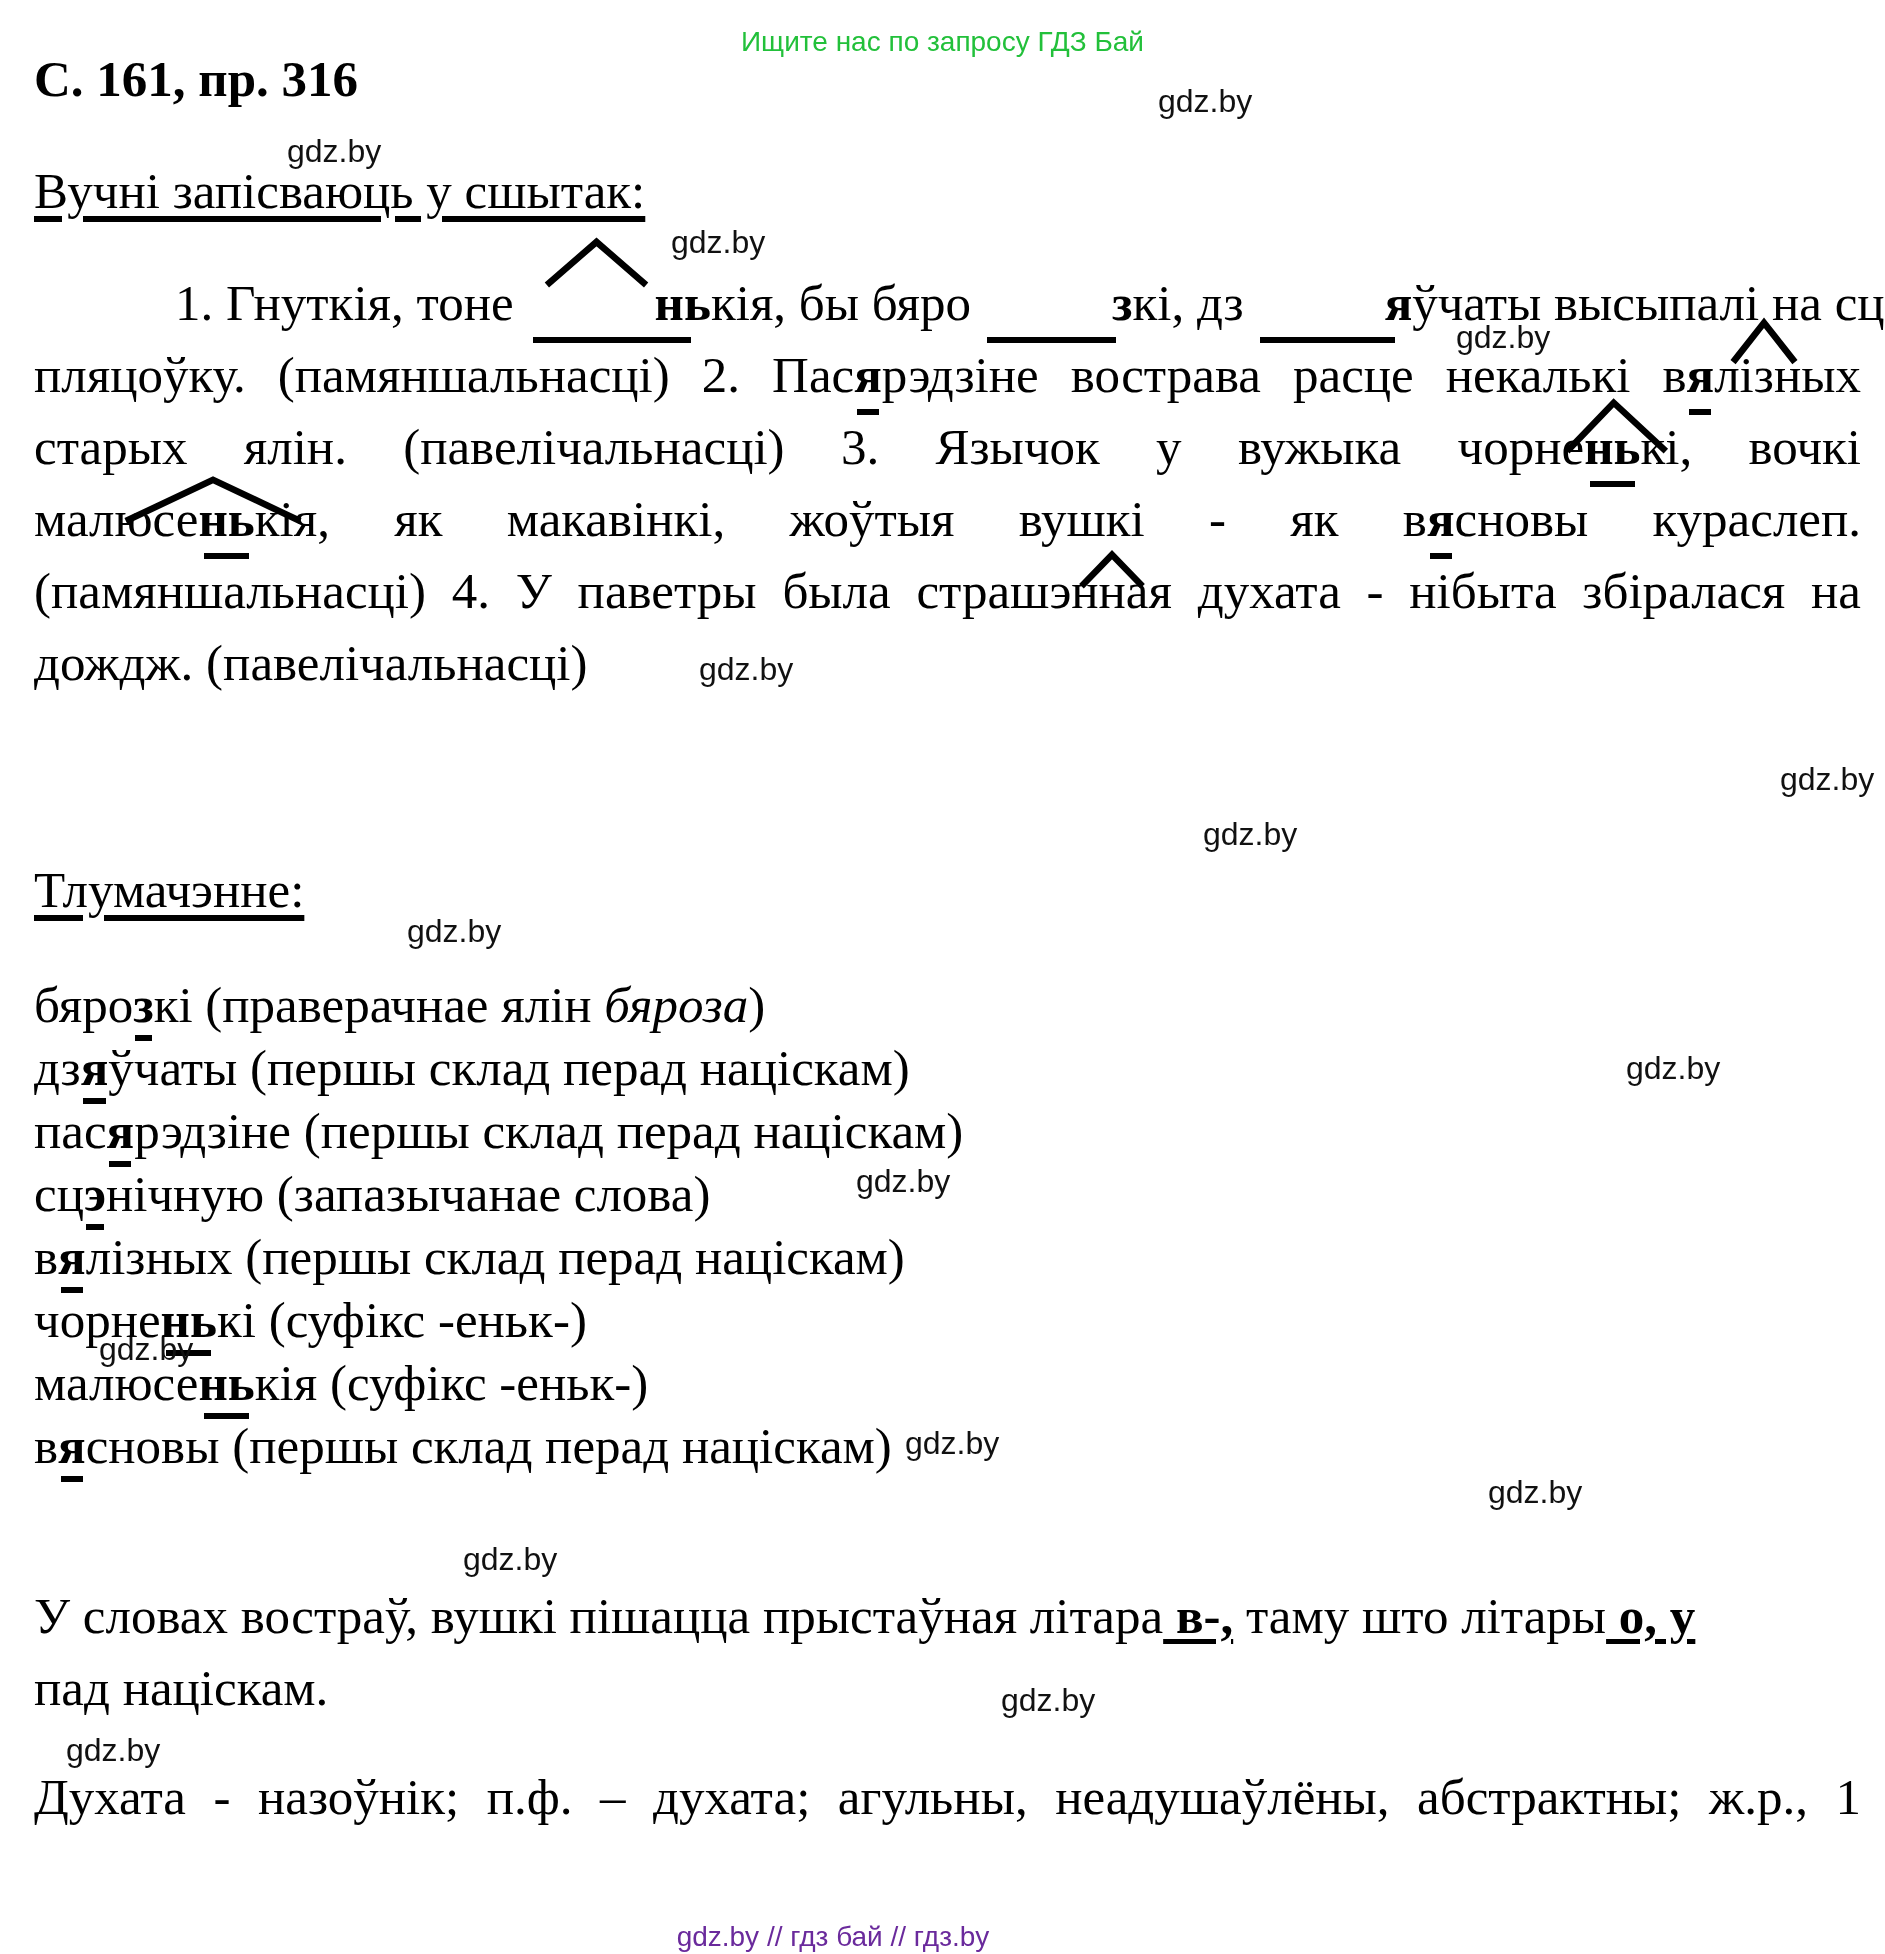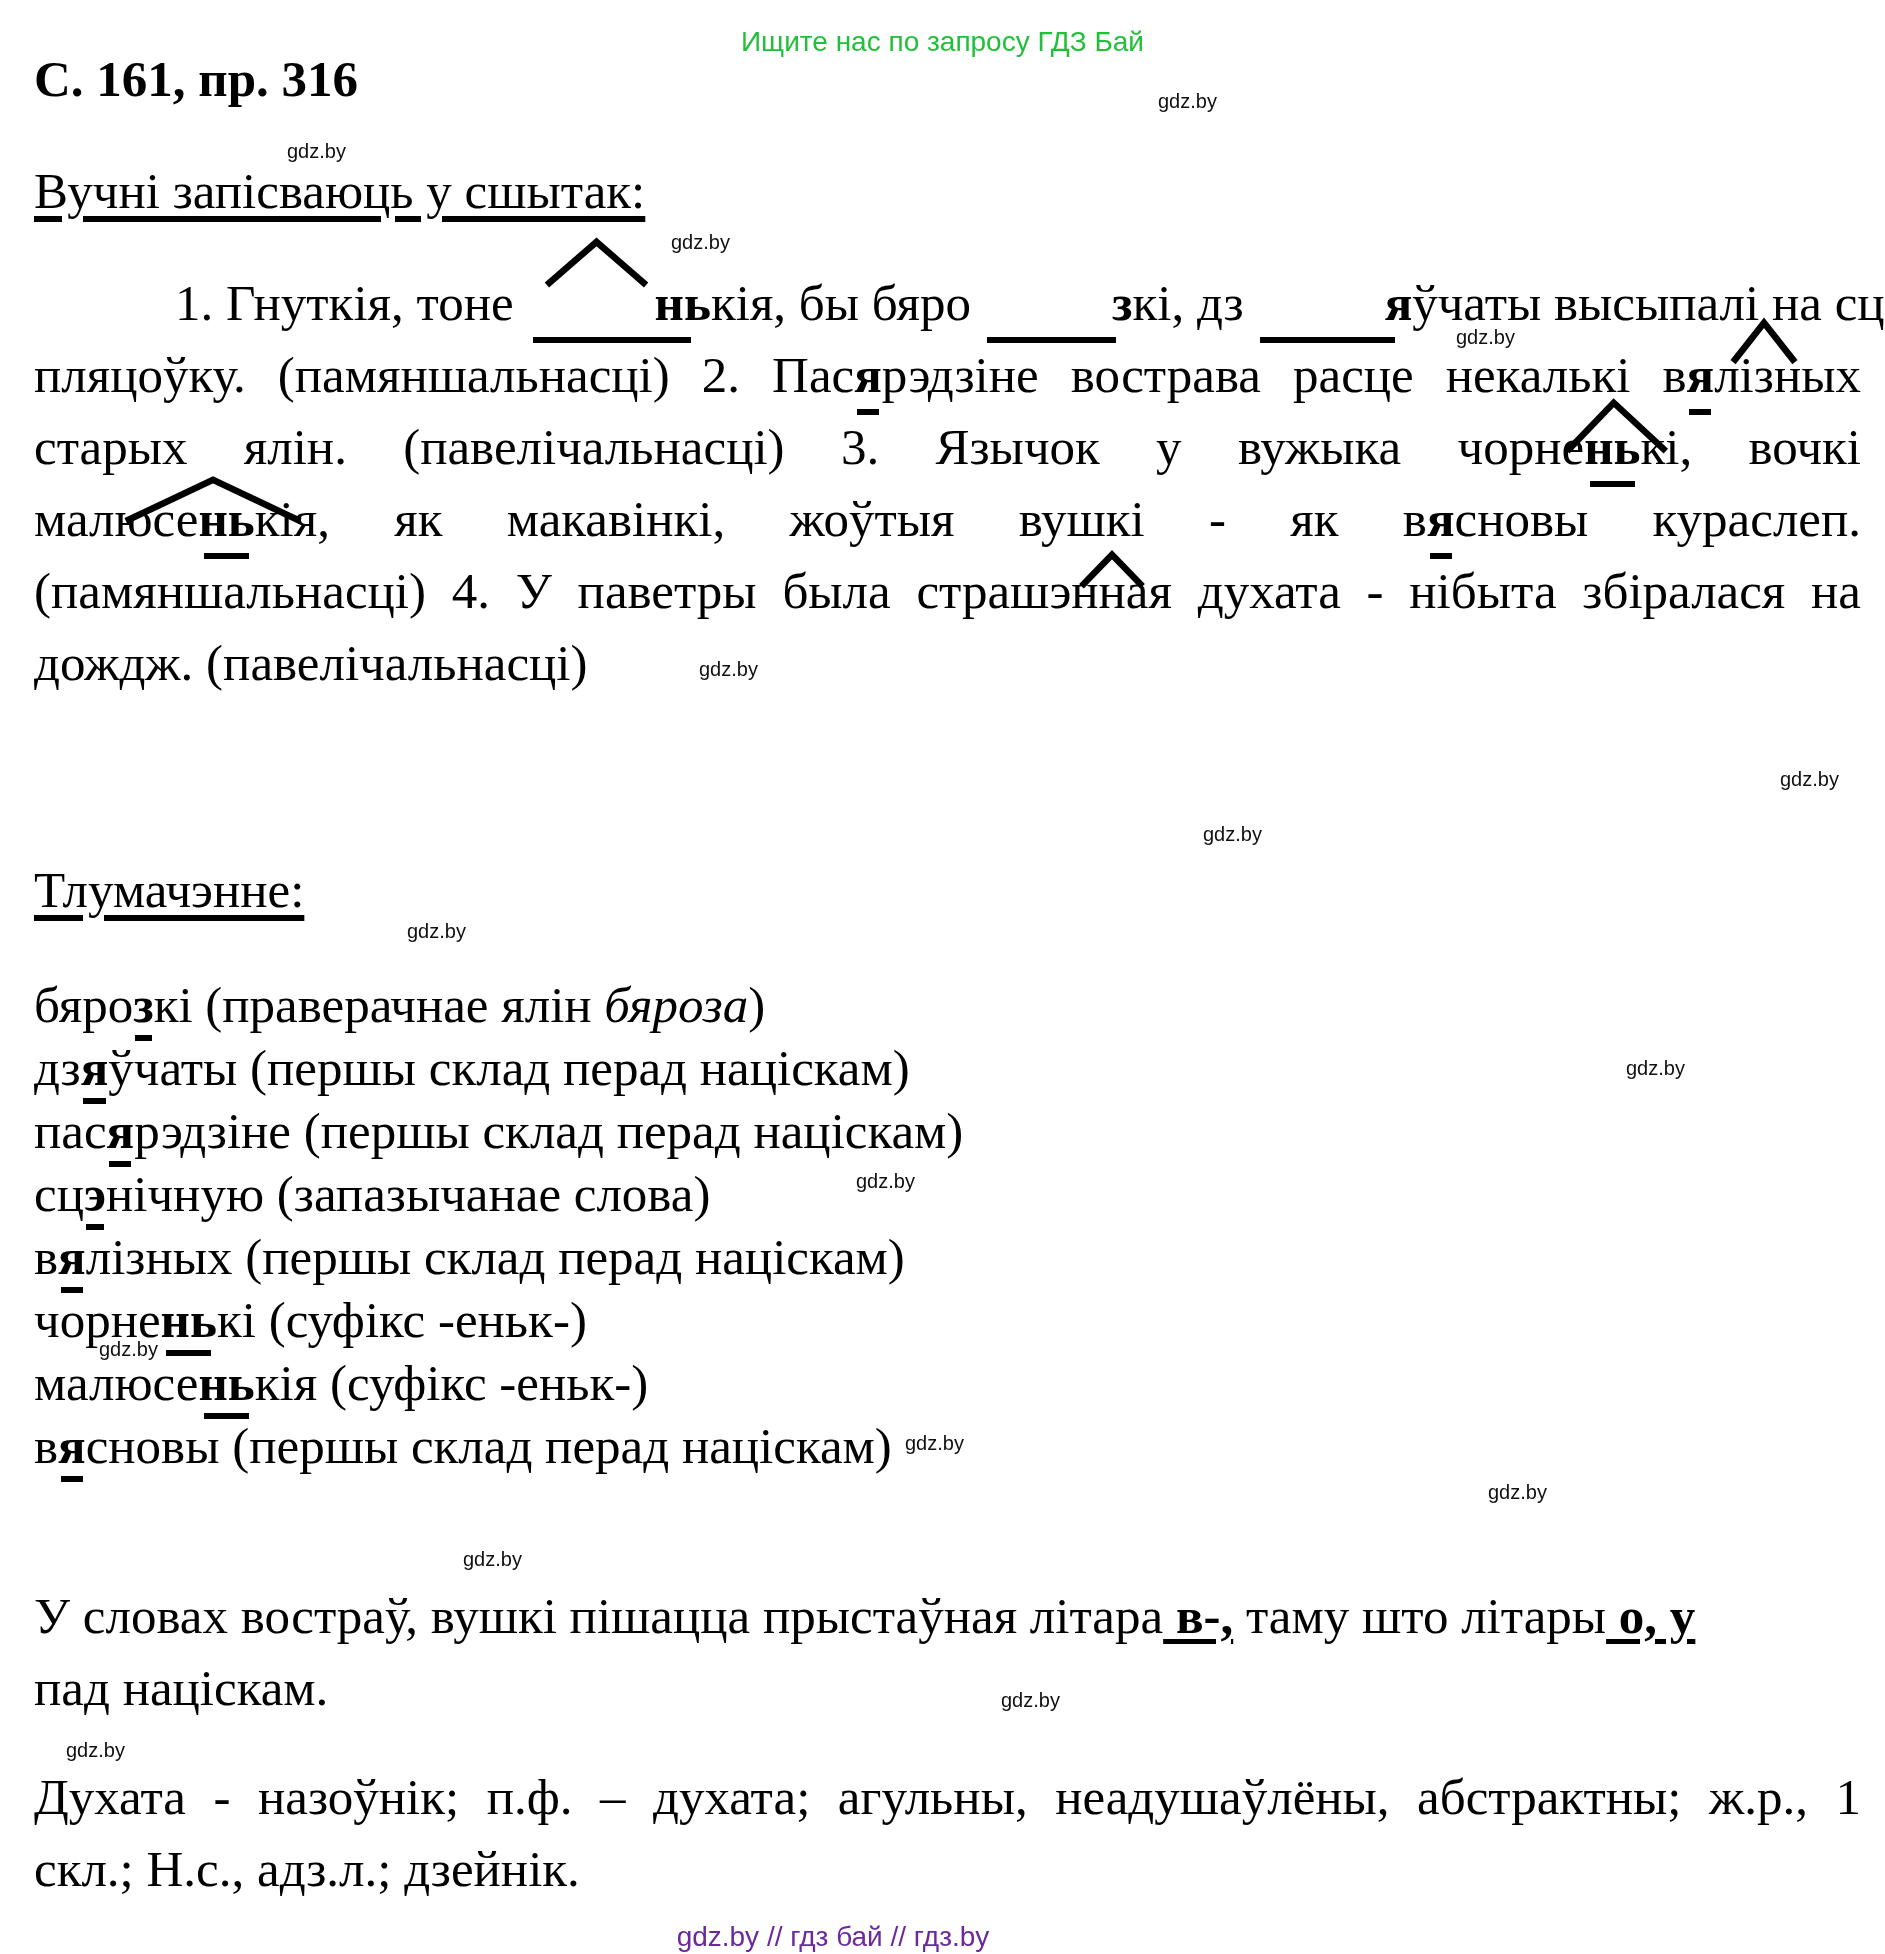--- a/index.html
+++ b/index.html
@@ -5,21 +5,21 @@
   html, body { margin: 0; padding: 0; background: #ffffff; }
   body { width: 1885px; height: 1954px; position: relative; overflow: hidden;
          font-family: "Liberation Serif", "DejaVu Serif", serif; color: #000; }
   .banner { position: absolute; top: 0; left: 0; width: 1885px; text-align: center;
             font-family: "Liberation Sans", "DejaVu Sans", sans-serif; font-size: 28px;
             color: #22c03a; line-height: 32px; margin-top: 26px; }
   .footer { position: absolute; top: 1921px; left: 0; width: 1666px; text-align: center;
             font-family: "Liberation Sans", "DejaVu Sans", sans-serif; font-size: 28px;
             color: #6a2a9c; line-height: 32px; }
   .wm { position: absolute; font-family: "Liberation Sans", "DejaVu Sans", sans-serif;
-        font-size: 20px; color: #111; line-height: 30px; white-space: nowrap; }
+        font-size: 32px; color: #111; line-height: 30px; white-space: nowrap; }
   .title { position: absolute; left: 34px; top: 49px; font-size: 51px; font-weight: bold;
            line-height: 60px; }
   .heading { position: absolute; left: 34px; font-size: 51px; font-weight: normal;
              text-decoration: underline; text-decoration-thickness: 5.6px;
              text-underline-offset: 7.5px; line-height: 60px; }
   .para { position: absolute; left: 34px; width: 1827px; font-size: 51px; line-height: 72px;
           text-align: justify; text-align-last: justify; }
   .para .line { display: block; white-space: nowrap; text-align: justify; text-align-last: justify; }
   .para .line.last { text-align-last: left; }
   .mk { font-weight: bold; position: relative; display: inline-block; }
@@ -101,21 +101,20 @@
   <div class="item"><span>в</span><span class="mk">я</span><span>сновы</span><span> (першы склад перад націскам)</span></div>
 </div>
 
 <div class="note" style="top:1580px;">
   <div style="white-space:nowrap;"><span>У словах востраў, вушкі пішацца прыстаўная літара</span><span class="ul-bold"> в-,</span><span> таму што літары</span><span class="ul-bold"> о, у</span></div>
   <div>пад націскам.</div>
 </div>
 
 <div class="note" style="top:1761px;">
   <div style="white-space:nowrap; text-align:justify; text-align-last:justify;">Духата - назоўнік; п.ф. – духата; агульны, неадушаўлёны, абстрактны; ж.р., 1</div>
-  <div>скл.; Н.с., адз.л.; дзейнік.</div>
 </div>
 
 <div class="wm" style="left:1158px; top:86px;">gdz.by</div>
 <div class="wm" style="left:287px; top:136px;">gdz.by</div>
 <div class="wm" style="left:671px; top:227px;">gdz.by</div>
 <div class="wm" style="left:1456px; top:322px;">gdz.by</div>
 <div class="wm" style="left:699px; top:654px;">gdz.by</div>
 <div class="wm" style="left:1780px; top:764px;">gdz.by</div>
 <div class="wm" style="left:1203px; top:819px;">gdz.by</div>
 <div class="wm" style="left:407px; top:916px;">gdz.by</div>

